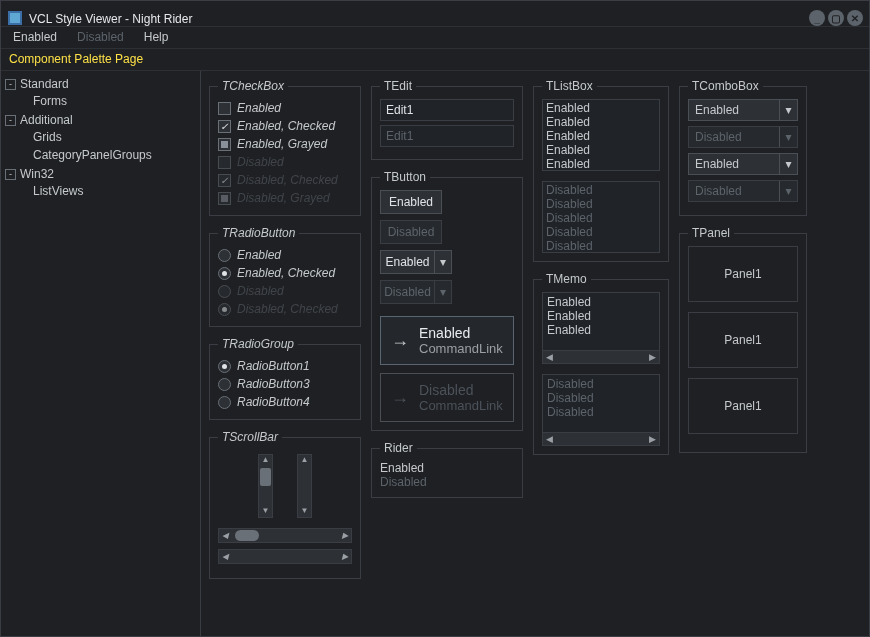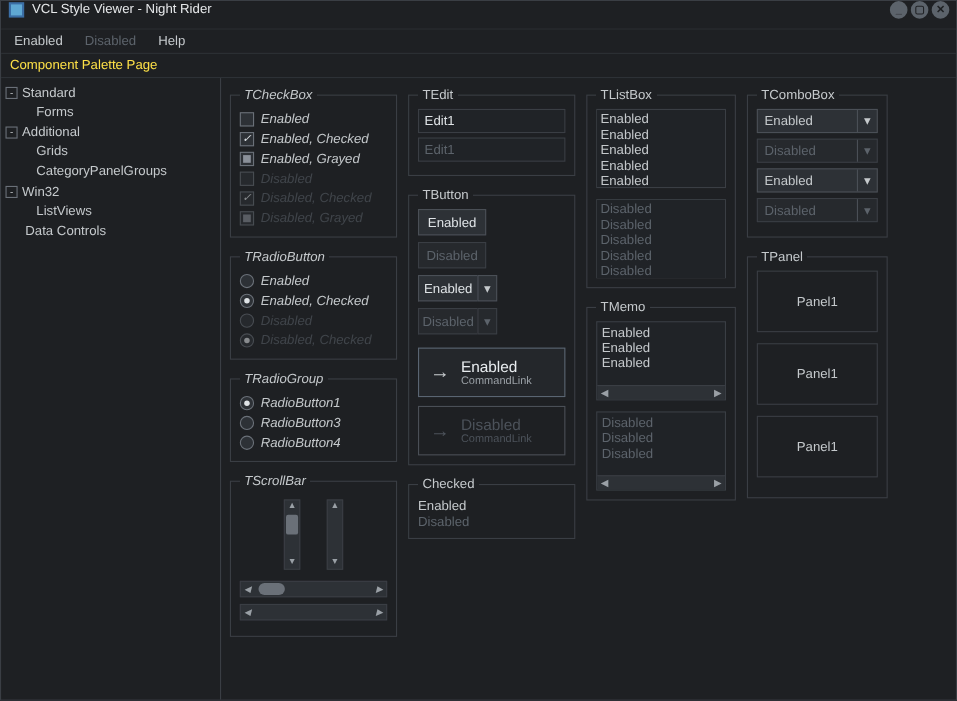--- a/index.html
+++ b/index.html
@@ -1,18 +1,18 @@
 <!DOCTYPE html>
 <html><head>
 <meta charset="utf-8">
 <style>
   * { box-sizing: border-box; margin: 0; padding: 0; font-family: "Segoe UI", Tahoma, sans-serif; font-size: 12px; }
   body { background: #2a2d31; color: #c5c9cc; width: 870px; height: 637px; overflow: hidden; }
   .window { background: #1e2023; border: 1px solid #3a3e44; }
-  .titlebar { display: flex; align-items: flex-start; height: 26px; padding: 0 6px; background: #1e2023; border-bottom: 1px solid #2d3136; }
+  .titlebar { display: flex; align-items: flex-end; height: 26px; padding: 0 6px; background: #1e2023; border-bottom: 1px solid #2d3136; }
   .titlebar .app-icon { width: 16px; height: 16px; margin-right: 6px; }
   .titlebar .title { flex: 1; color: #e6e8ea; font-size: 12px; }
   .titlebar .win-btn { width: 16px; height: 16px; margin-left: 3px; border-radius: 50%; display: inline-flex; align-items: center; justify-content: center; background: #5c636b; color: #1e2023; font-size: 10px; font-weight: bold; cursor: pointer; }
   .menubar { display: flex; height: 22px; padding: 0 2px; background: #1e2023; border-bottom: 1px solid #2d3136; }
   .menubar .mi { padding: 3px 10px; color: #c5c9cc; cursor: pointer; }
   .menubar .mi.disabled { color: #5c636b; }
   .pagebar { height: 22px; padding: 3px 8px; color: #fde047; border-bottom: 1px solid #2d3136; }
   .content { display: flex; height: 565px; }
   .sidebar { width: 200px; border-right: 1px solid #3a3e44; padding: 4px; overflow: auto; }
   .tree ul { list-style: none; }
@@ -42,21 +42,21 @@
   .btn { width: 62px; padding: 4px 0; text-align: center; background: #2d3136; border: 1px solid #4a4f56; color: #dfe3e6; cursor: pointer; display: block; margin-bottom: 6px; }
   .btn.dis { color: #5c636b; border-color: #3a3e44; background: #26292d; }
   .split { display: flex; margin-bottom: 6px; }
   .split .btn { margin: 0; width: 54px; border-right: 0; }
   .split .dd { width: 18px; border: 1px solid #4a4f56; background: #2d3136; display: inline-flex; align-items: center; justify-content: center; cursor: pointer; }
   .split.dis .btn, .split.dis .dd { color: #5c636b; border-color: #3a3e44; background: #26292d; }
   .cmdlink { border: 1px solid #4a4f56; padding: 8px 10px; display: flex; align-items: center; gap: 10px; }
   .cmdlink.enabled { border-color: #5a6572; background: #24272b; }
   .cmdlink .arrow { font-size: 18px; }
   .cmdlink .txt .t1 { font-size: 14px; color: #e8ecef; }
-  .cmdlink .txt .t2 { font-size: 10px; color: #9aa0a6; }
+  .cmdlink .txt .t2 { font-size: 13px; color: #9aa0a6; }
   .cmdlink.dis .arrow, .cmdlink.dis .t1, .cmdlink.dis .t2 { color: #4c525a; }
   .listbox { height: 72px; overflow-y: scroll; border: 1px solid #3a3e44; background: #202327; padding: 1px 3px; }
   .listbox .li { padding: 0; line-height: 14px; }
   .listbox.dis .li { color: #5c636b; }
   .memo { height: 72px; border: 1px solid #3a3e44; background: #202327; position: relative; display: flex; flex-direction: column; }
   .memo .mbody { flex: 1; overflow: auto; padding: 2px 4px; }
   .memo .mline { line-height: 14px; }
   .memo.dis .mline { color: #5c636b; }
   .memo .hscroll { height: 13px; background: #2d3136; display: flex; align-items: center; justify-content: space-between; border-top: 1px solid #3a3e44; }
   .memo .hscroll .arr { width: 13px; text-align: center; font-size: 9px; color: #9aa0a6; }
@@ -147,26 +147,20 @@
               <span>Win32</span>
             </div>
             <ul class="children">
               <li>
                   <div class="node">
                     <span>ListViews</span>
                   </div>
                 </li>
             </ul>
           </li>
-          <li>
-            <div class="node">
-              <span class="indent"></span>
-              <span>Data Controls</span>
-            </div>
-          </li>
         </ul>
       </div>
     </div>
 
     <div class="main">
 
       <div class="col col1">
 
         <fieldset>
           <legend>TCheckBox</legend>
@@ -296,21 +290,21 @@
           <div class="cmdlink dis">
             <span class="arrow">→</span>
             <div class="txt">
                 <div class="t1">Disabled</div>
                 <div class="t2">CommandLink</div>
               </div>
           </div>
         </fieldset>
 
         <fieldset>
-          <legend>Checked</legend>
+          <legend>Rider</legend>
           <div>Enabled</div>
           <div class="disabled-text">Disabled</div>
         </fieldset>
 
       </div>
 
       <div class="col col3">
 
         <fieldset>
           <legend>TListBox</legend>

